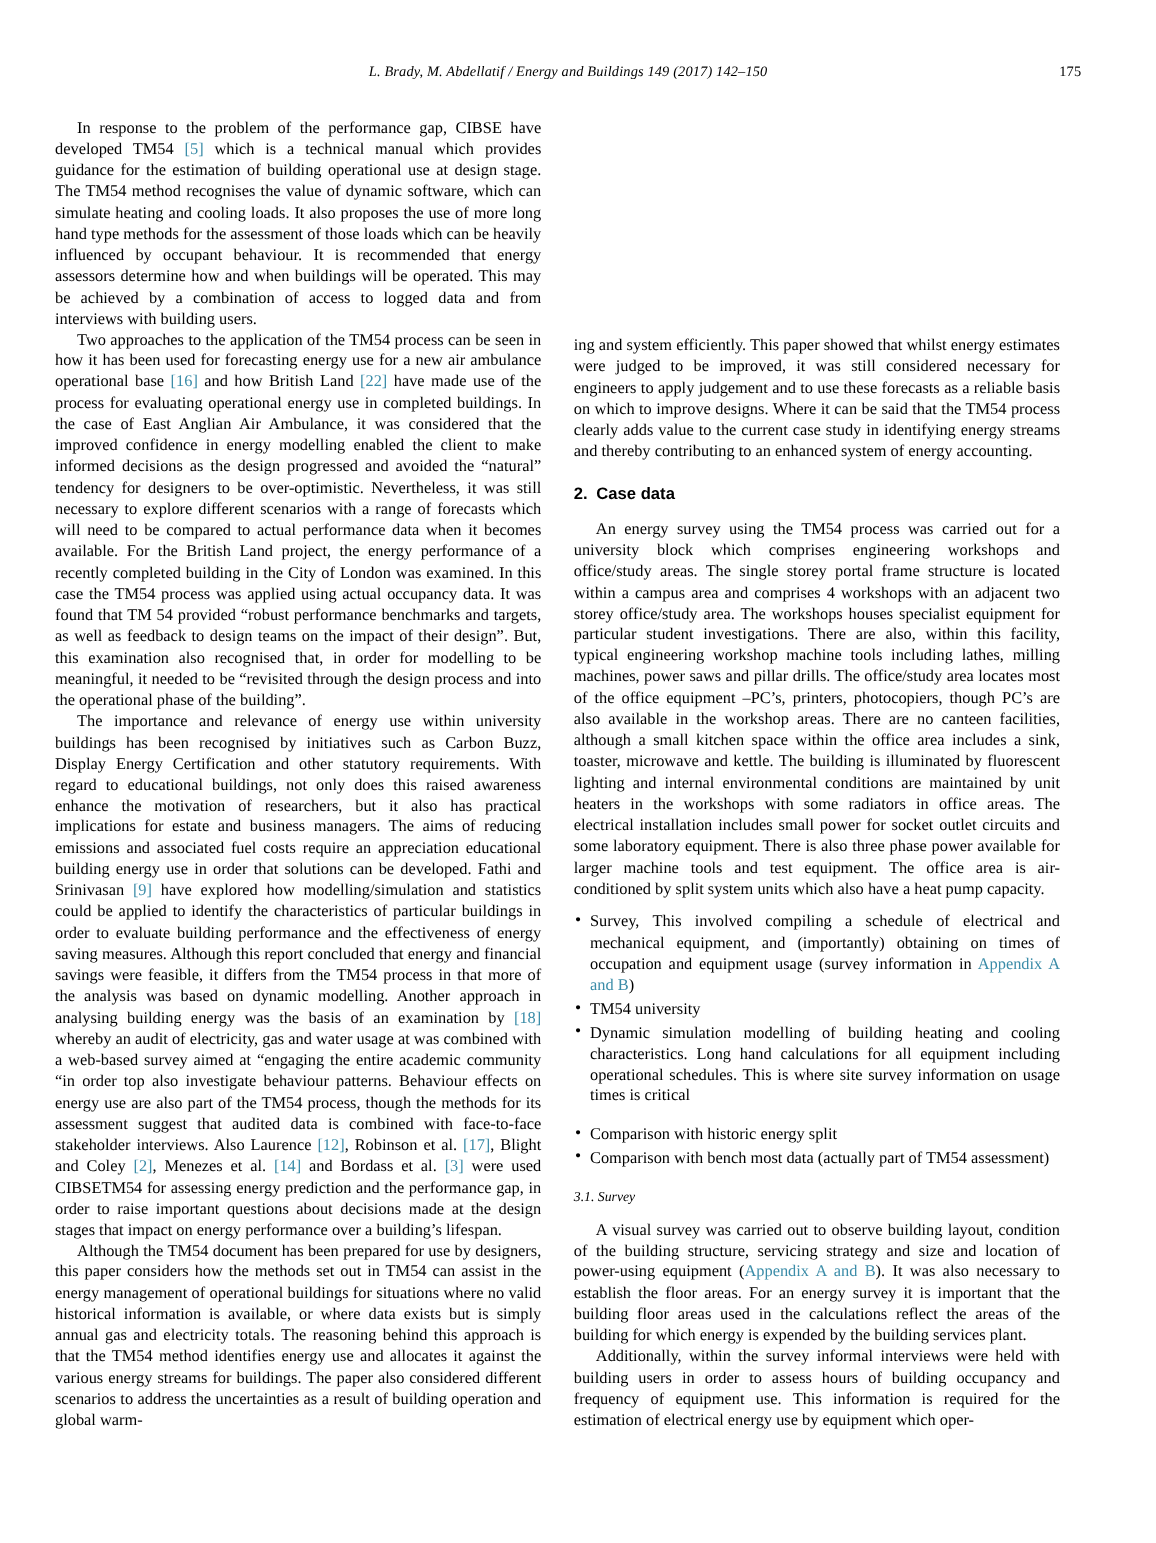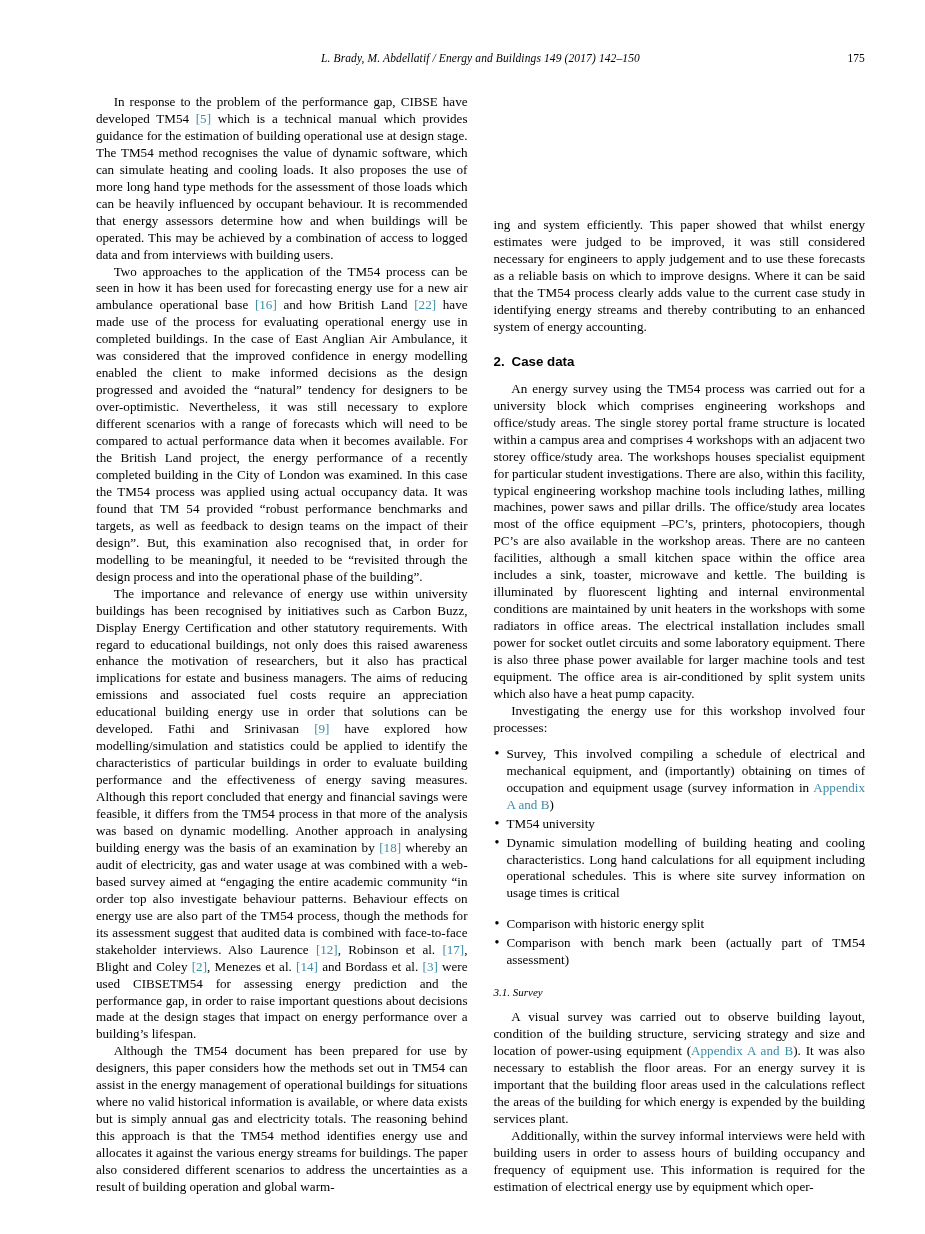--- a/index.html
+++ b/index.html
@@ -12,21 +12,21 @@
     height: 1234px;
     font-family: "Liberation Serif", serif;
     color: #000000;
     position: relative;
   }
   .page {
     position: relative;
     width: 925px;
     height: 1150px;
     box-sizing: border-box;
-    padding: 52px 60px 40px 96px;
+    padding: 52px 60px 40px 44px;
   }
   .running-head {
     display: flex;
     align-items: baseline;
     justify-content: center;
     position: relative;
     font-size: 11.5px;
     font-style: italic;
     margin-bottom: 30px;
     letter-spacing: 0.01em;
@@ -119,29 +119,28 @@
         <p class="para"><span>In response to the problem of the performance gap, CIBSE have developed TM54 </span><a class="ref" href="#">[5]</a><span> which is a technical manual which provides guidance for the estimation of building operational use at design stage. The TM54 method recognises the value of dynamic software, which can simulate heating and cooling loads. It also proposes the use of more long hand type methods for the assessment of those loads which can be heavily influenced by occupant behaviour. It is recommended that energy assessors determine how and when buildings will be operated. This may be achieved by a combination of access to logged data and from interviews with building users.</span></p>
         <p class="para"><span>Two approaches to the application of the TM54 process can be seen in how it has been used for forecasting energy use for a new air ambulance operational base </span><a class="ref" href="#">[16]</a><span> and how British Land </span><a class="ref" href="#">[22]</a><span> have made use of the process for evaluating operational energy use in completed buildings. In the case of East Anglian Air Ambulance, it was considered that the improved confidence in energy modelling enabled the client to make informed decisions as the design progressed and avoided the “natural” tendency for designers to be over-optimistic. Nevertheless, it was still necessary to explore different scenarios with a range of forecasts which will need to be compared to actual performance data when it becomes available. For the British Land project, the energy performance of a recently completed building in the City of London was examined. In this case the TM54 process was applied using actual occupancy data. It was found that TM 54 provided “robust performance benchmarks and targets, as well as feedback to design teams on the impact of their design”. But, this examination also recognised that, in order for modelling to be meaningful, it needed to be “revisited through the design process and into the operational phase of the building”.</span></p>
         <p class="para"><span>The importance and relevance of energy use within university buildings has been recognised by initiatives such as Carbon Buzz, Display Energy Certification and other statutory requirements. With regard to educational buildings, not only does this raised awareness enhance the motivation of researchers, but it also has practical implications for estate and business managers. The aims of reducing emissions and associated fuel costs require an appreciation educational building energy use in order that solutions can be developed. Fathi and Srinivasan </span><a class="ref" href="#">[9]</a><span> have explored how modelling/simulation and statistics could be applied to identify the characteristics of particular buildings in order to evaluate building performance and the effectiveness of energy saving measures. Although this report concluded that energy and financial savings were feasible, it differs from the TM54 process in that more of the analysis was based on dynamic modelling. Another approach in analysing building energy was the basis of an examination by </span><a class="ref" href="#">[18]</a><span> whereby an audit of electricity, gas and water usage at was combined with a web-based survey aimed at “engaging the entire academic community “in order top also investigate behaviour patterns. Behaviour effects on energy use are also part of the TM54 process, though the methods for its assessment suggest that audited data is combined with face-to-face stakeholder interviews. Also Laurence </span><a class="ref" href="#">[12]</a><span>, Robinson et al. </span><a class="ref" href="#">[17]</a><span>, Blight and Coley </span><a class="ref" href="#">[2]</a><span>, Menezes et al. </span><a class="ref" href="#">[14]</a><span> and Bordass et al. </span><a class="ref" href="#">[3]</a><span> were used CIBSETM54 for assessing energy prediction and the performance gap, in order to raise important questions about decisions made at the design stages that impact on energy performance over a building’s lifespan.</span></p>
         <p class="para"><span>Although the TM54 document has been prepared for use by designers, this paper considers how the methods set out in TM54 can assist in the energy management of operational buildings for situations where no valid historical information is available, or where data exists but is simply annual gas and electricity totals. The reasoning behind this approach is that the TM54 method identifies energy use and allocates it against the various energy streams for buildings. The paper also considered different scenarios to address the uncertainties as a result of building operation and global warm-</span></p>
       </div>
 
     <div class="col" id="right-col">
         <p class="para noindent"><span>ing and system efficiently. This paper showed that whilst energy estimates were judged to be improved, it was still considered necessary for engineers to apply judgement and to use these forecasts as a reliable basis on which to improve designs. Where it can be said that the TM54 process clearly adds value to the current case study in identifying energy streams and thereby contributing to an enhanced system of energy accounting.</span></p>
         <h2 class="section"><span class="num">2.</span><span>Case data</span></h2>
         <p class="para">An energy survey using the TM54 process was carried out for a university block which comprises engineering workshops and office/study areas. The single storey portal frame structure is located within a campus area and comprises 4 workshops with an adjacent two storey office/study area. The workshops houses specialist equipment for particular student investigations. There are also, within this facility, typical engineering workshop machine tools including lathes, milling machines, power saws and pillar drills. The office/study area locates most of the office equipment –PC’s, printers, photocopiers, though PC’s are also available in the workshop areas. There are no canteen facilities, although a small kitchen space within the office area includes a sink, toaster, microwave and kettle. The building is illuminated by fluorescent lighting and internal environmental conditions are maintained by unit heaters in the workshops with some radiators in office areas. The electrical installation includes small power for socket outlet circuits and some laboratory equipment. There is also three phase power available for larger machine tools and test equipment. The office area is air-conditioned by split system units which also have a heat pump capacity.</p>
-        <p class="para">Investigating the energy use for this workshop involved four processes:</p>
         <ul class="bullets">
           <li><span>Survey, This involved compiling a schedule of electrical and mechanical equipment, and (importantly) obtaining on times of occupation and equipment usage (survey information in </span><a class="ref" href="#">Appendix A and B</a><span>)</span></li>
           <li><span>TM54 university</span></li>
           <li><span>Dynamic simulation modelling of building heating and cooling characteristics. Long hand calculations for all equipment including operational schedules. This is where site survey information on usage times is critical</span></li>
         </ul>
         <ul class="bullets second">
           <li><span>Comparison with historic energy split</span></li>
-          <li><span>Comparison with bench mark been (actually part of TM54 assessment)</span></li>
+          <li><span>Comparison with bench most data (actually part of TM54 assessment)</span></li>
         </ul>
         <h3 class="subsection"><span class="num">3.1.</span> <span>Survey</span></h3>
         <p class="para"><span>A visual survey was carried out to observe building layout, condition of the building structure, servicing strategy and size and location of power-using equipment (</span><a class="ref" href="#">Appendix A and B</a><span>). It was also necessary to establish the floor areas. For an energy survey it is important that the building floor areas used in the calculations reflect the areas of the building for which energy is expended by the building services plant.</span></p>
         <p class="para"><span>Additionally, within the survey informal interviews were held with building users in order to assess hours of building occupancy and frequency of equipment use. This information is required for the estimation of electrical energy use by equipment which oper-</span></p>
       </div>
 
   </div>
 </div>
 
 </body></html>

